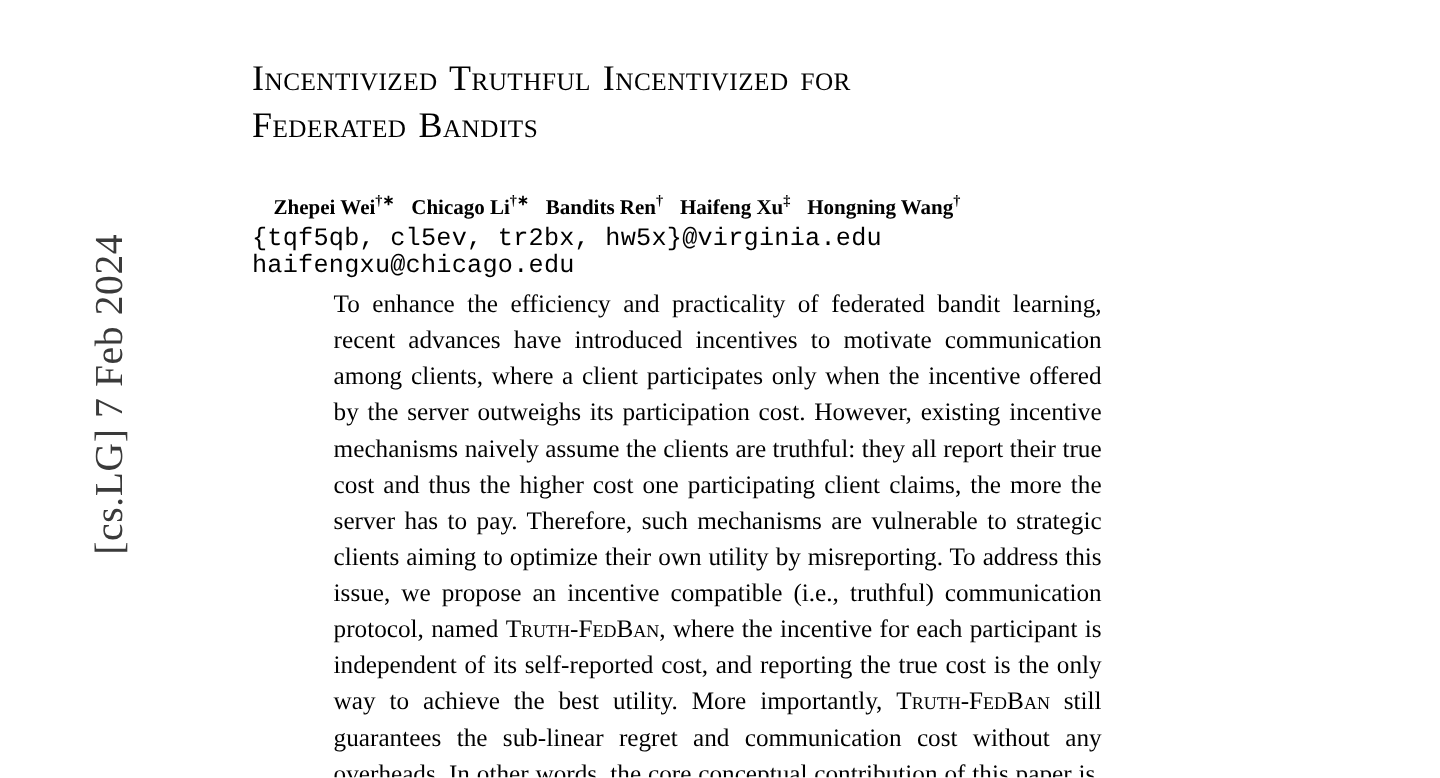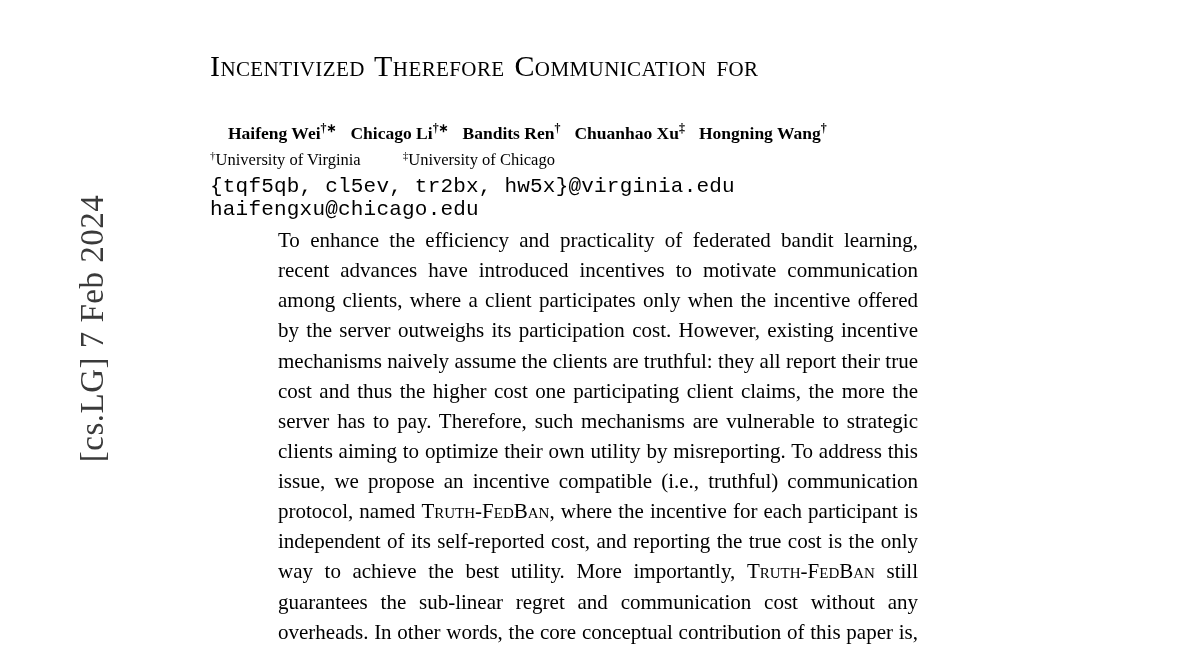--- a/index.html
+++ b/index.html
@@ -112,30 +112,28 @@
 </head>
 <body>
 
 <div class="page">
 
   <div class="arxiv-stamp">[cs.LG]  7 Feb 2024</div>
 
   <div class="content">
 
     <div class="title">
-      <span>Incentivized Therefore Communication for</span>
+      <span>Incentivized Truthful Incentivized for</span>
+      <span class="line2">Federated Bandits</span>
     </div>
 
     <div class="authors">
-      <span class="au"><span>Haifeng Wei</span><sup>†∗</sup></span><span class="au"><span>Chicago Li</span><sup>†∗</sup></span><span class="au"><span>Bandits Ren</span><sup>†</sup></span><span class="au"><span>Chuanhao Xu</span><sup>‡</sup></span><span class="au"><span>Hongning Wang</span><sup>†</sup></span>
+      <span class="au"><span>Zhepei Wei</span><sup>†∗</sup></span><span class="au"><span>Chicago Li</span><sup>†∗</sup></span><span class="au"><span>Bandits Ren</span><sup>†</sup></span><span class="au"><span>Haifeng Xu</span><sup>‡</sup></span><span class="au"><span>Hongning Wang</span><sup>†</sup></span>
     </div>
 
-    <div class="affil">
-      <span><sup>†</sup><span>University of Virginia</span></span><span class="a2"><sup>‡</sup><span>University of Chicago</span></span>
-    </div>
 
     <div class="emails">
       <span>{tqf5qb, cl5ev, tr2bx, hw5x}@virginia.edu</span><span class="sep"></span><span>haifengxu@chicago.edu</span>
     </div>
 
 
     <div class="abstract-body">
       <span>To enhance the efficiency and practicality of federated bandit learning, recent advances have introduced incentives to motivate communication among clients, where a client participates only when the incentive offered by the server outweighs its participation cost. However, existing incentive mechanisms naively assume the clients are truthful: they all report their true cost and thus the higher cost one participating client claims, the more the server has to pay. Therefore, such mechanisms are vulnerable to strategic clients aiming to optimize their own utility by misreporting. To address this issue, we propose an incentive compatible (i.e., truthful) communication protocol, named </span><span class="sc">Truth-FedBan</span><span>, where the incentive for each participant is independent of its self-reported cost, and reporting the true cost is the only way to achieve the best utility. More importantly, </span><span class="sc">Truth-FedBan</span><span> still guarantees the sub-linear regret and communication cost without any overheads. In other words, the core conceptual contribution of this paper is, for the first time, demonstrating the possibility of simultaneously achieving incentive compatibility and nearly optimal regret in federated bandit learning. Extensive</span>
     </div>
 

